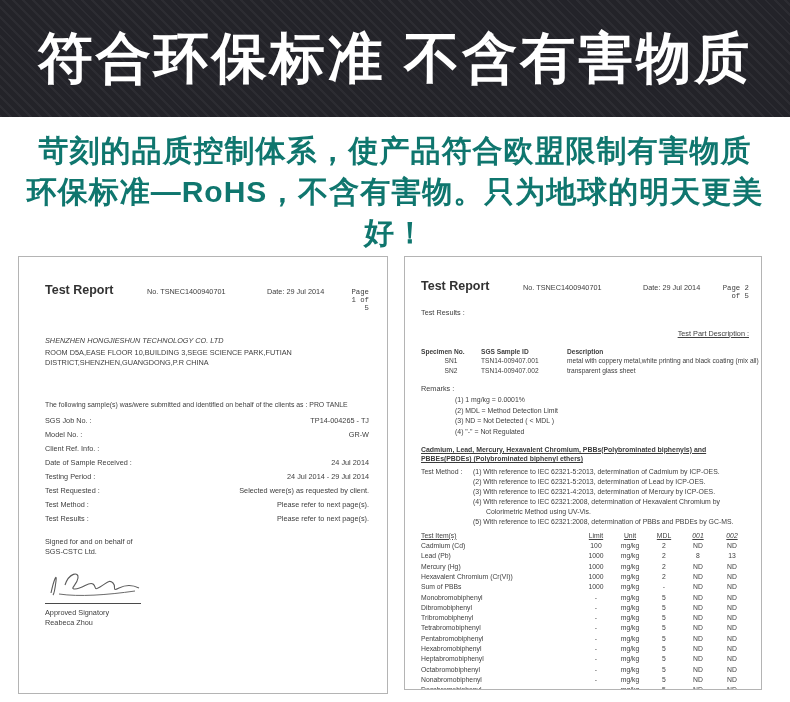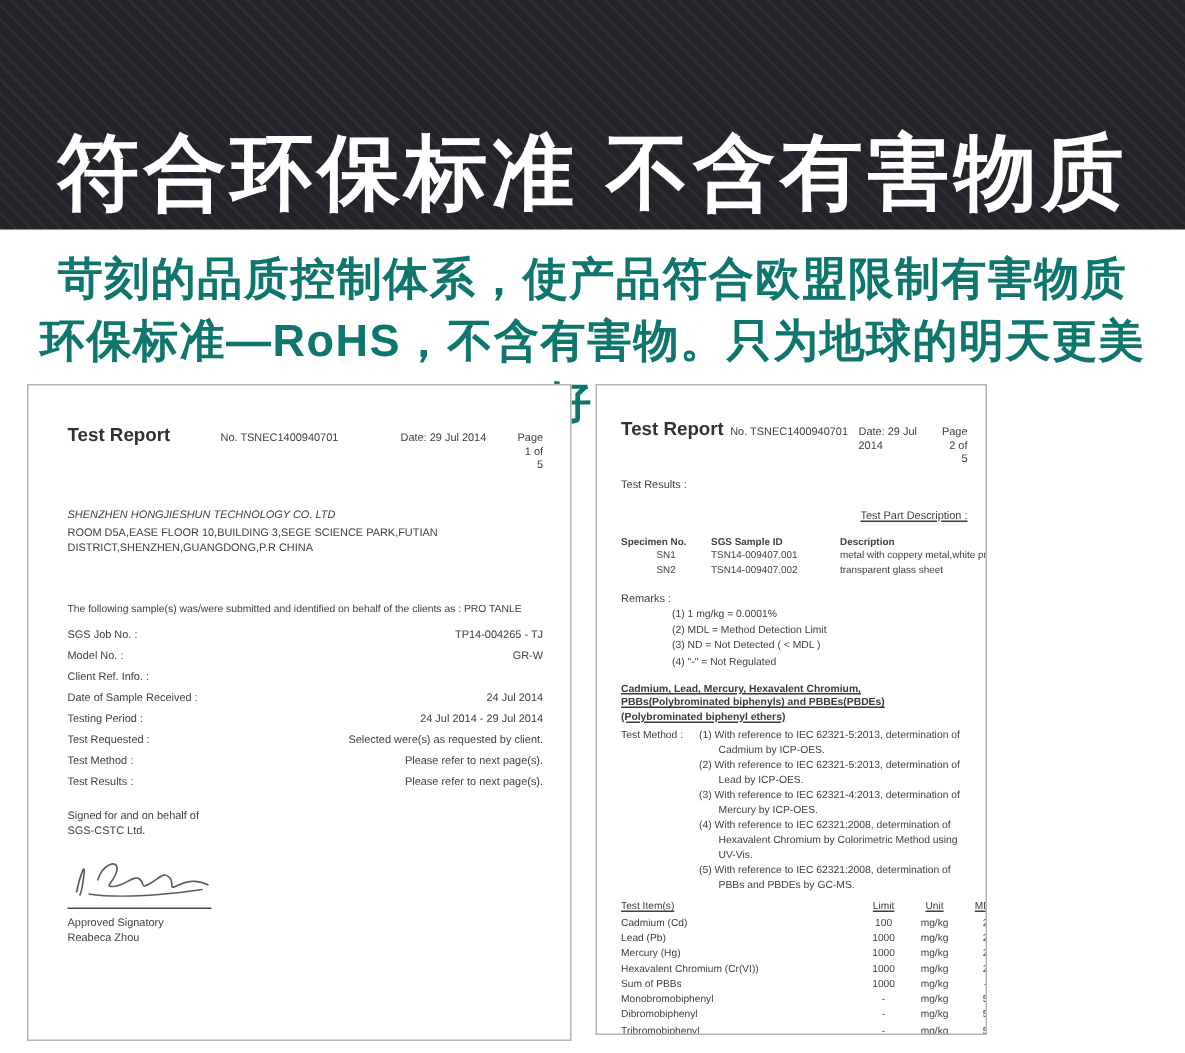--- a/index.html
+++ b/index.html
@@ -1,47 +1,47 @@
 <!DOCTYPE html>
 <html><head>
 <meta charset="utf-8">
 <style>
   * { margin:0; padding:0; box-sizing:border-box; }
   html,body { width:790px; height:702px; background:#fff; overflow:hidden;
               font-family:"Liberation Sans","DejaVu Sans",sans-serif; }
 
   
   .banner {
-    height:153px;
+    height:117px;
     background-color:#232329;
     background-image:repeating-linear-gradient(45deg,
         rgba(255,255,255,0.045) 0px, rgba(255,255,255,0.045) 2px,
         rgba(0,0,0,0) 2px, rgba(0,0,0,0) 7px);
-    display:flex; align-items:flex-end; justify-content:center;
+    display:flex; align-items:center; justify-content:center;
   }
   .banner-title {
     color:#ffffff; font-size:55px; font-weight:700; letter-spacing:3px;
     white-space:nowrap;
   }
 
   
   .intro { margin-top:13px; text-align:center; color:#0f766e; }
   .intro p { font-size:30px; line-height:41px; font-weight:600; letter-spacing:1px; }
 
   
-  .docs { position:absolute; top:256px; left:0; width:658px; display:flex; }
+  .docs { position:absolute; top:256px; left:0; width:790px; display:flex; }
   .doc  { background:#fff; border:1px solid #b4b4b4; color:#404040; }
   .doc1 { margin-left:18px; width:370px; height:438px; padding:26px 18px 0 26px; }
   .doc2 { margin-left:16px; width:358px; height:434px; padding:22px 12px 0 16px; overflow:hidden; }
 
   .doc-head { display:flex; align-items:baseline; }
   .h-title  { font-weight:700; font-size:12.5px; color:#323232; width:102px; }
   .h-no     { width:120px; font-size:7.3px; }
   .h-date   { width:78px;  font-size:7.3px; }
-  .h-page   { flex:1; text-align:right; font-size:7.3px; }
+  .h-page   { flex:1; text-align:right; font-size:7.3px;font-family:Liberation Mono, monospace; }
   .t65 { font-size:6.6px; line-height:10px; }
 
   
   .company   { margin-top:24px; font-size:7.3px;font-style:italic; }
   .address   { margin-top:3px;  font-size:7.3px; max-width:282px; line-height:10px; }
   .sample-ln { margin-top:33px; font-size:6.9px; }
   .fields    { margin-top:8px; }
   .f-row     { display:flex; margin-bottom:4px; }
   .f-label   { width:94px; font-size:7.3px; line-height:10px; flex:none; }
   .f-value   { flex:1; font-size:7.3px; line-height:10px; white-space:pre-line;text-align:right; }

